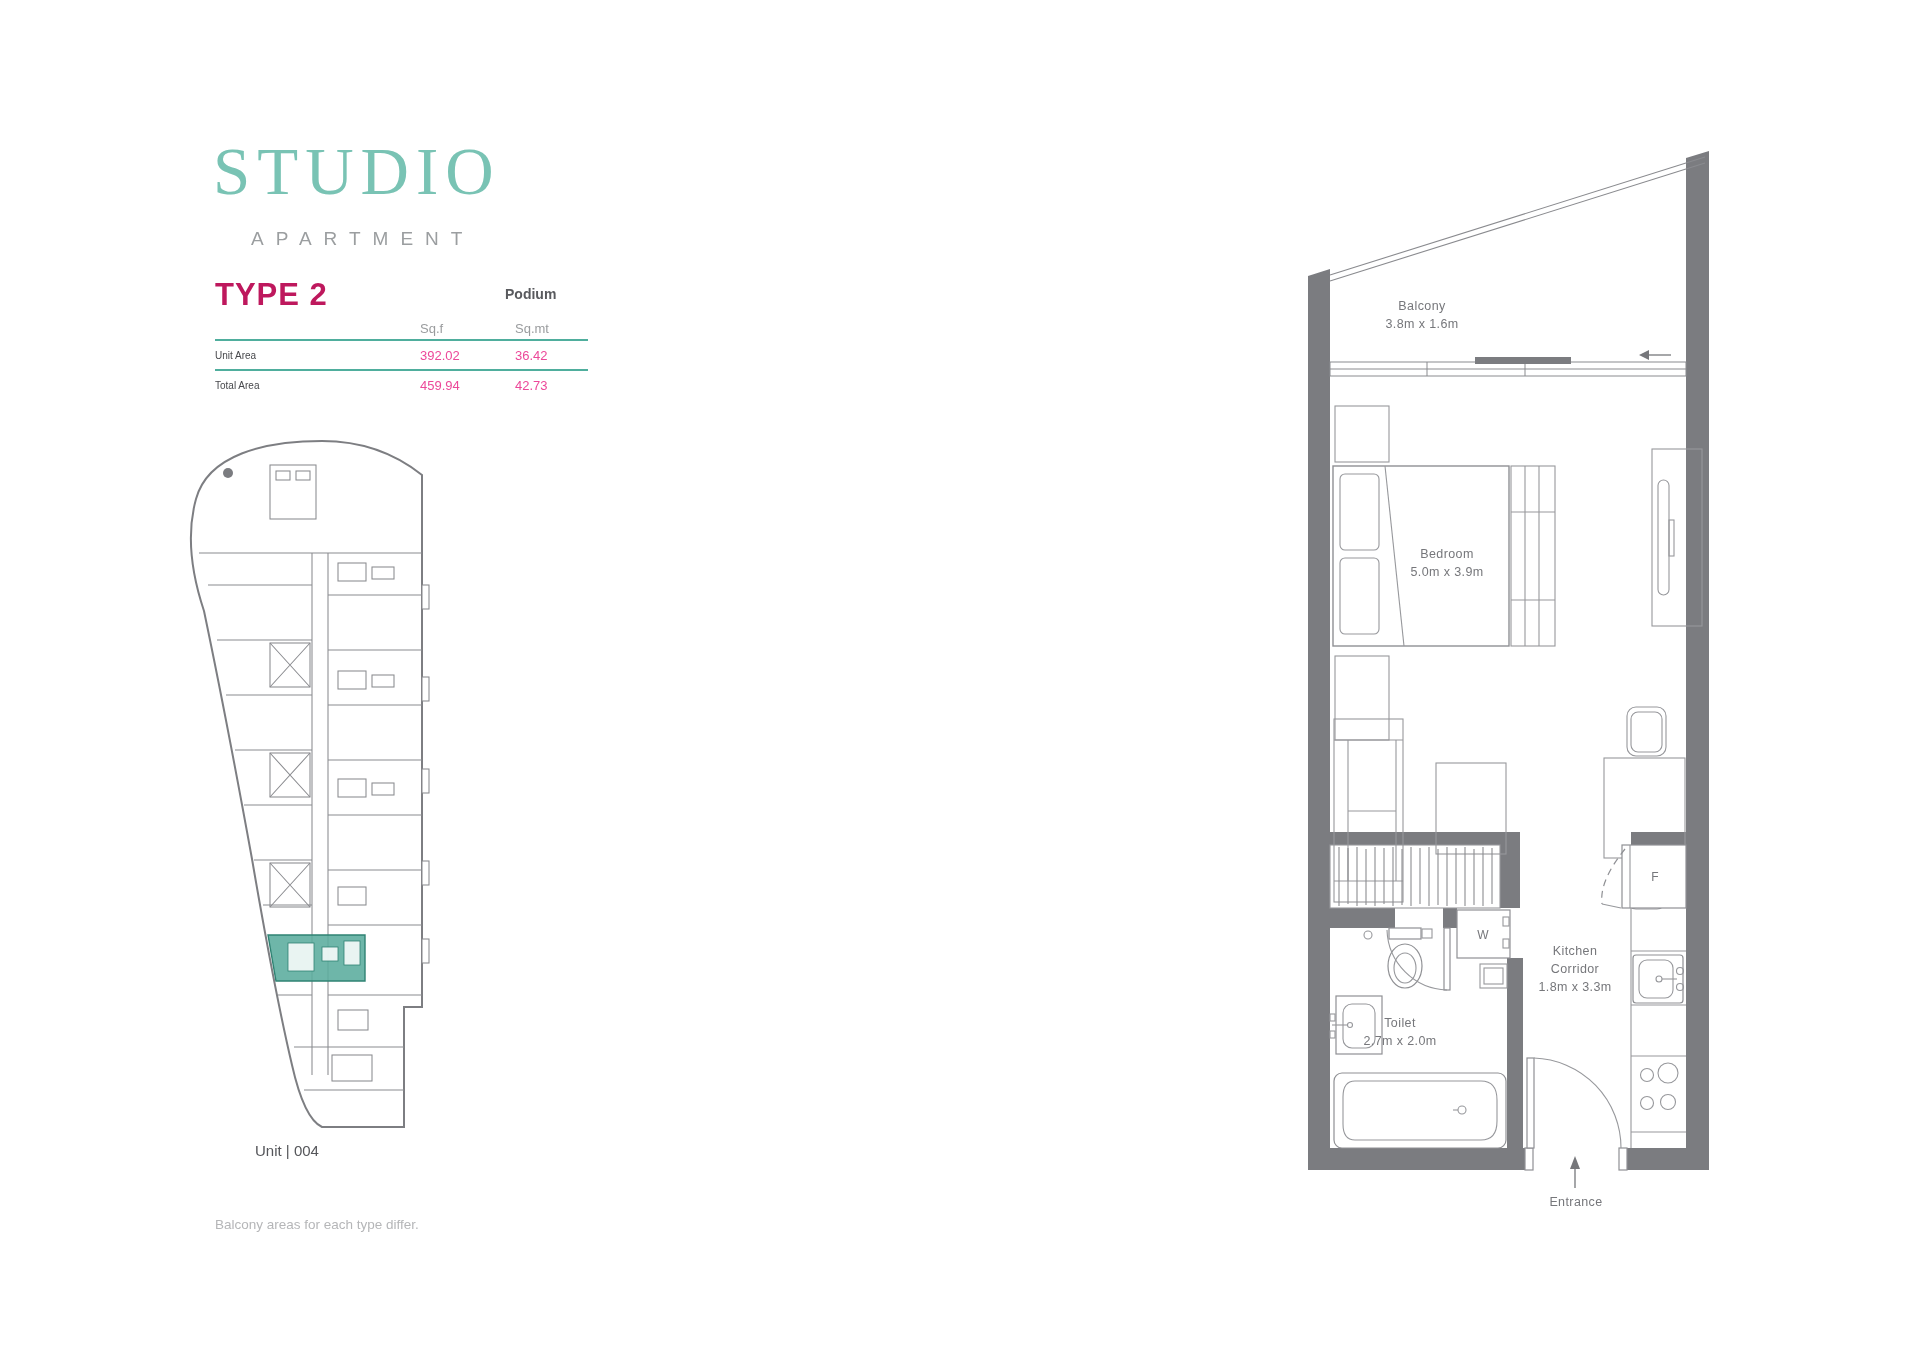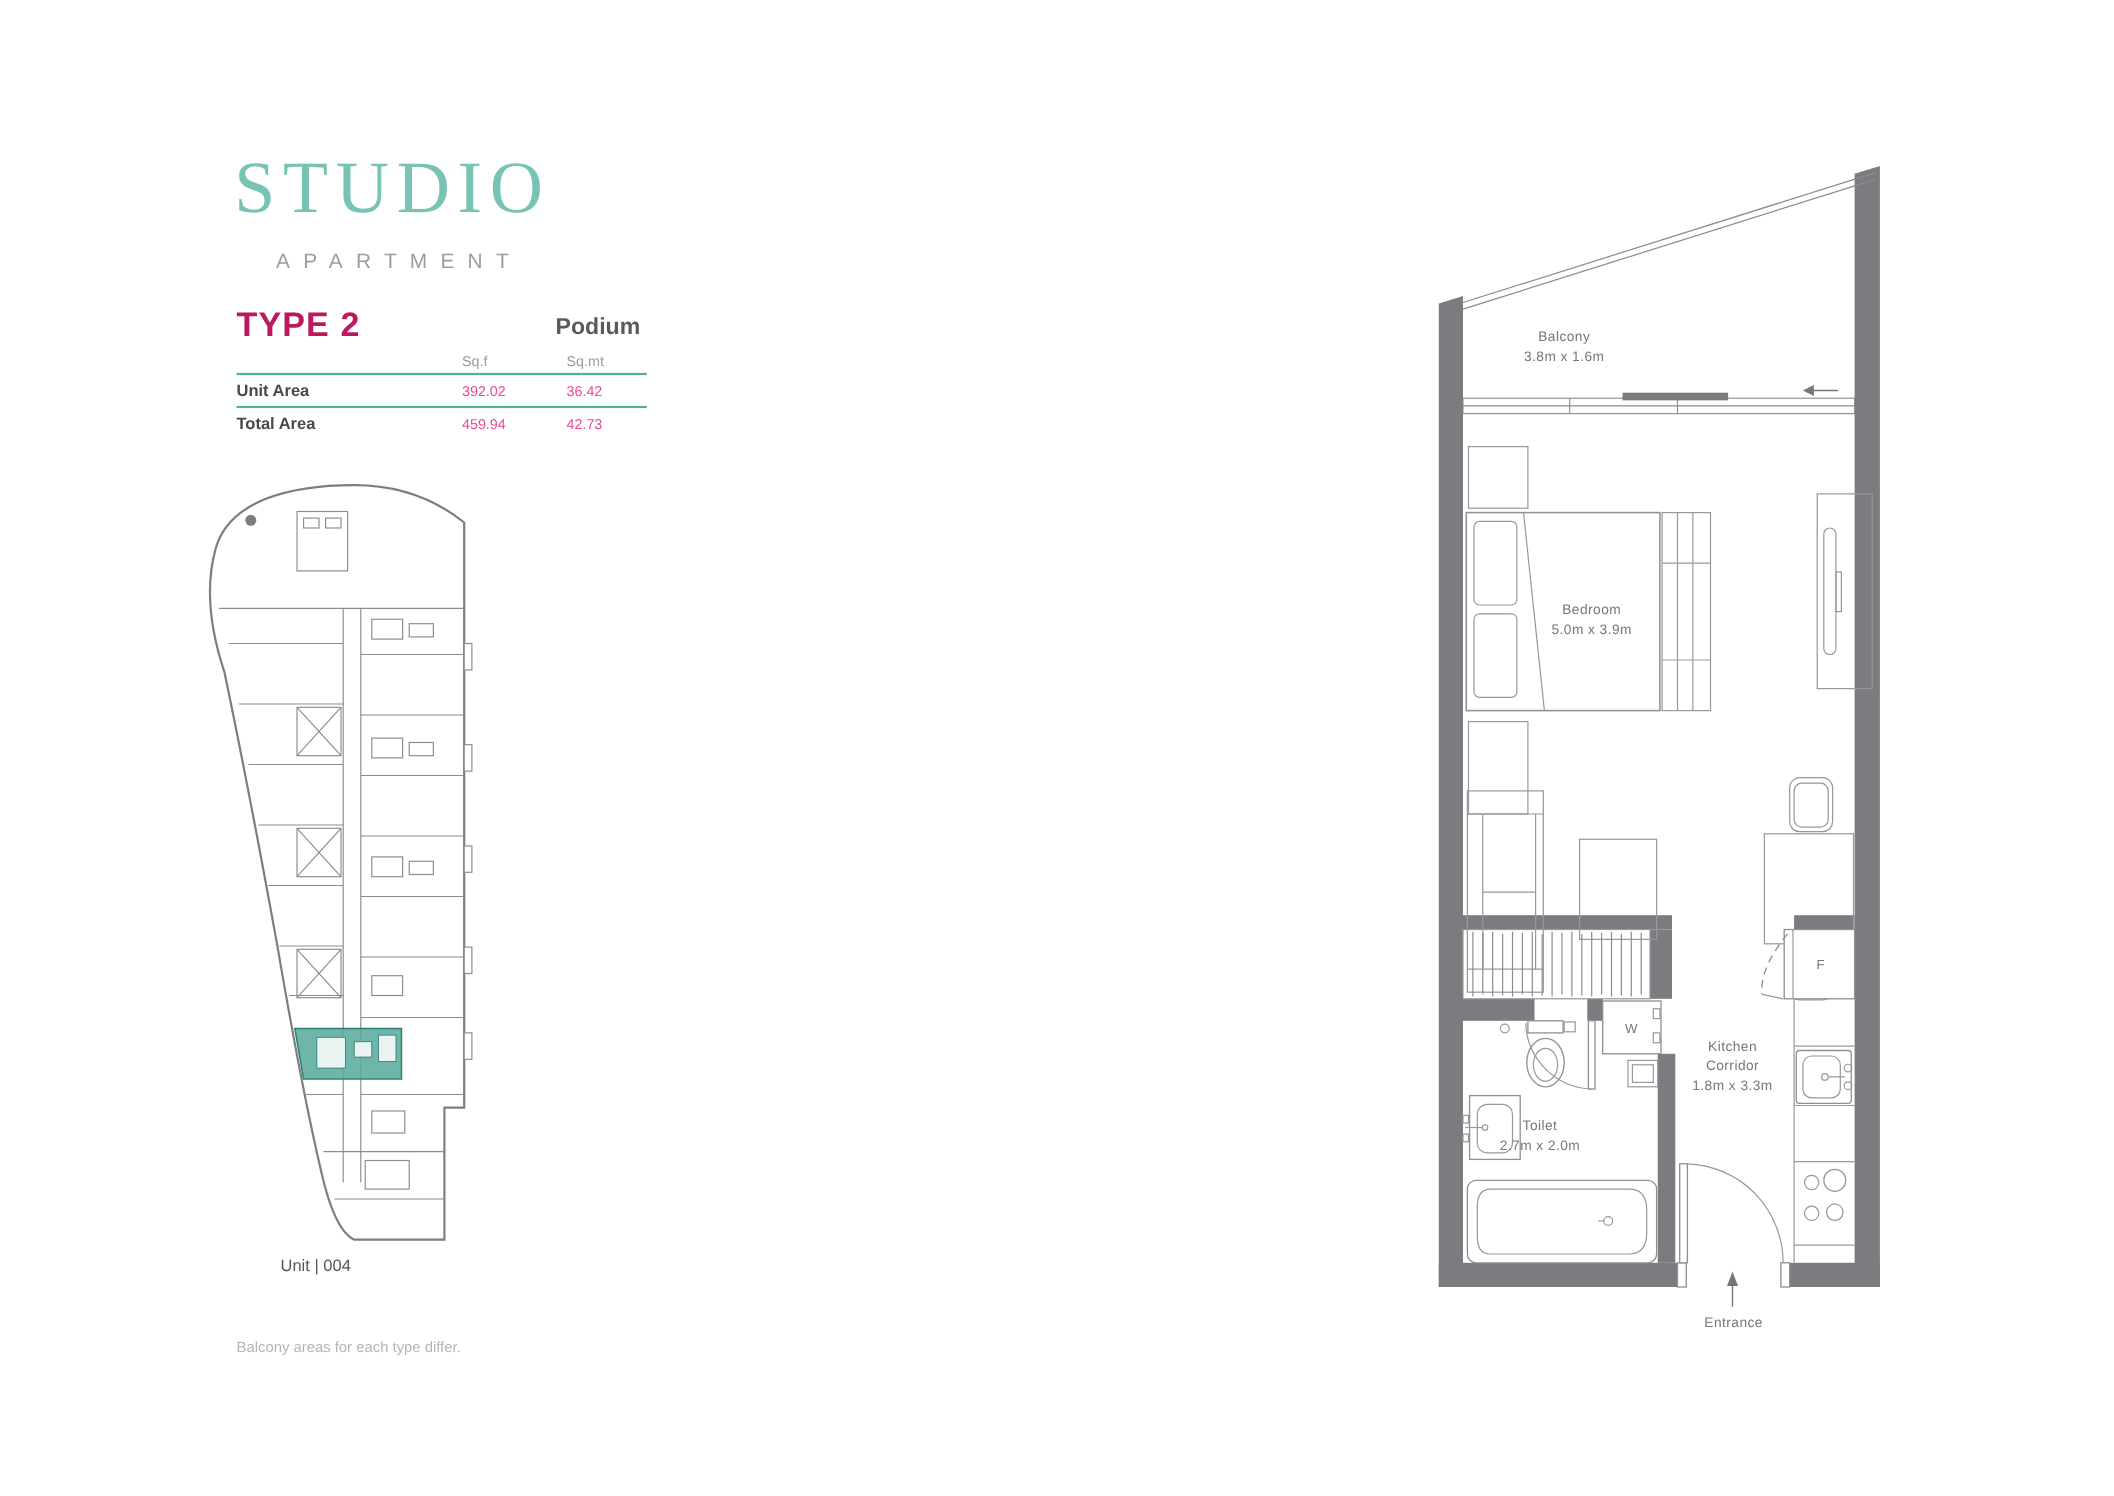--- a/index.html
+++ b/index.html
@@ -17,28 +17,28 @@
     font-size:67px;line-height:1;color:#79c3b4;
     letter-spacing:7px;font-weight:400;
   }
   .brand-subtitle{
     left:251px;top:228px;
     font-size:19px;color:#9b9ea0;letter-spacing:12px;
   }
 
   
   .type-label{left:215px;top:277px;font-size:31px;font-weight:bold;color:#be185d;letter-spacing:1px;}
-  .level-label{left:505px;top:286px;font-size:21px;font-weight:bold;color:#595a5e;}
+  .level-label{left:505px;top:286px;font-size:14px;font-weight:bold;color:#595a5e;}
   .area-table{left:215px;top:316px;width:373px;font-size:13px;color:#9a9c9e;}
   .area-table .t-row{display:grid;grid-template-columns:205px 95px 73px;align-items:end;}
   .area-table .t-head{height:20px;padding-bottom:3px;border-bottom:2px solid #4fae9d;}
   .area-table .t-body-row{height:23px;padding:3px 0 2px 0;align-items:center;}
   .area-table .row-sep-teal{border-bottom:2px solid #4fae9d;}
   .area-table .row-sep-gray{border-bottom:1px solid #cfd0d2;}
-  .area-table .r-label{font-size:15px;font-weight:bold;color:#47484c;}
+  .area-table .r-label{font-size:10px;font-weight:normal;color:#47484c;}
   .area-table .r-val{font-size:13px;color:#ec4899;}
 
   .unit-label{left:215px;top:1142px;font-size:15px;font-weight:normal;color:#55565a;margin-left:40px;}
 
   .footer-note{left:215px;top:1214px;font-size:13.5px;line-height:21px;color:#b5b6b8;}
 
   
   .plan-text{font-family:"Liberation Sans",sans-serif;font-size:12.5px;fill:#76777b;letter-spacing:.4px;}
   .plan-text-sm{font-family:"Liberation Sans",sans-serif;font-size:12px;fill:#76777b;}
   .wall{fill:#7b7c80;stroke:none;}

